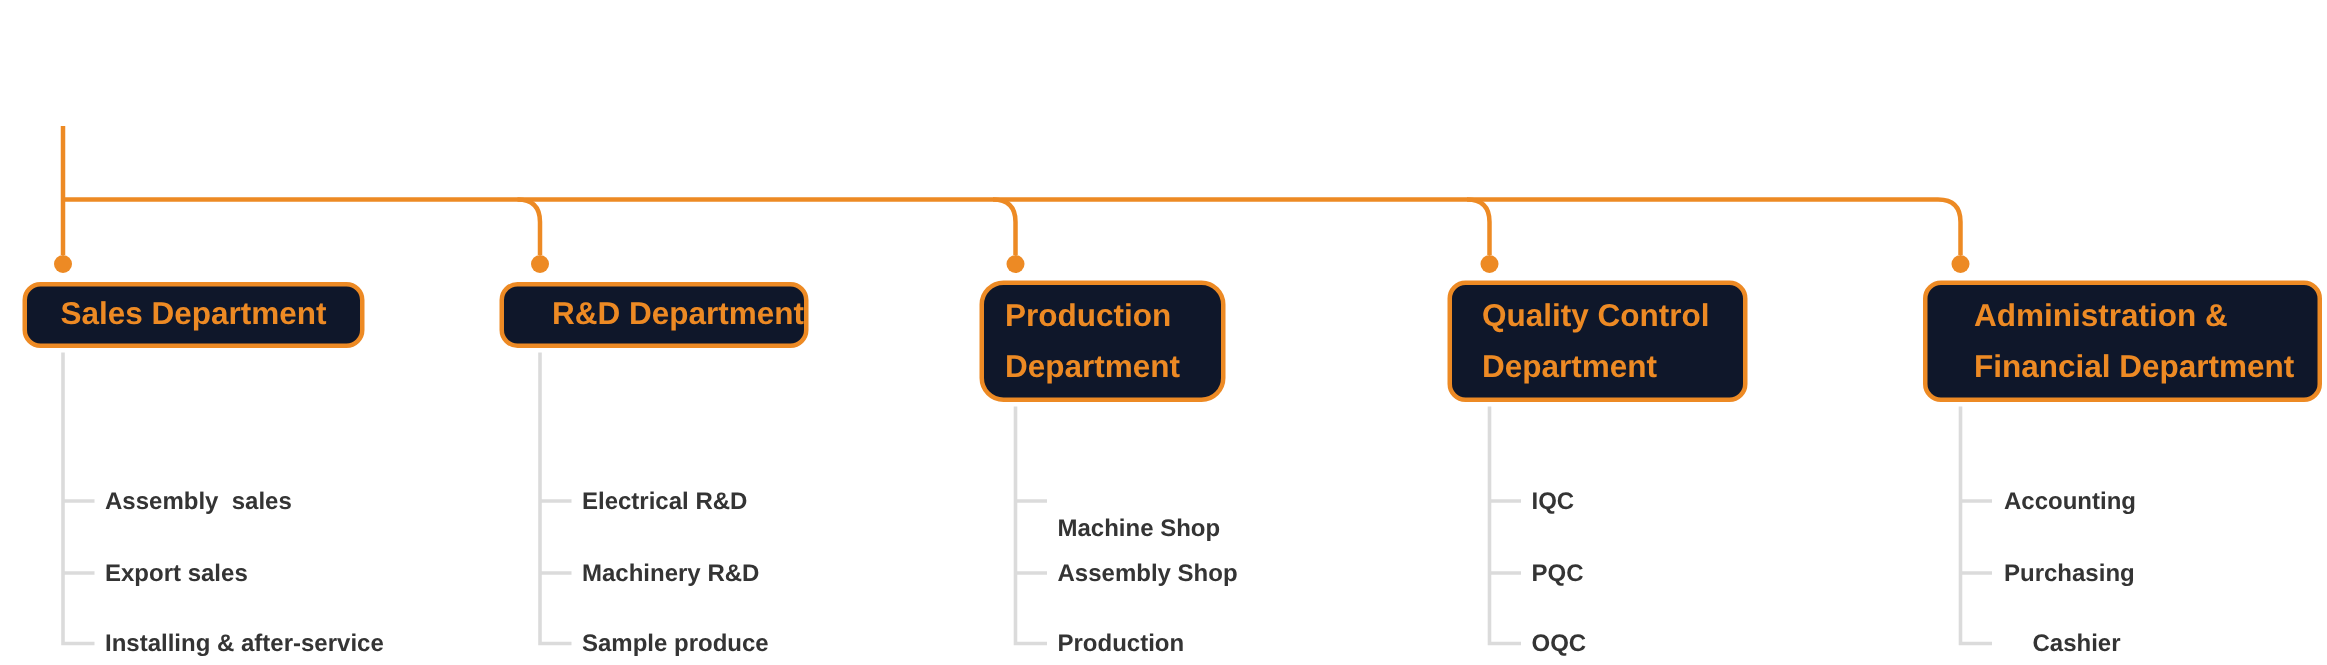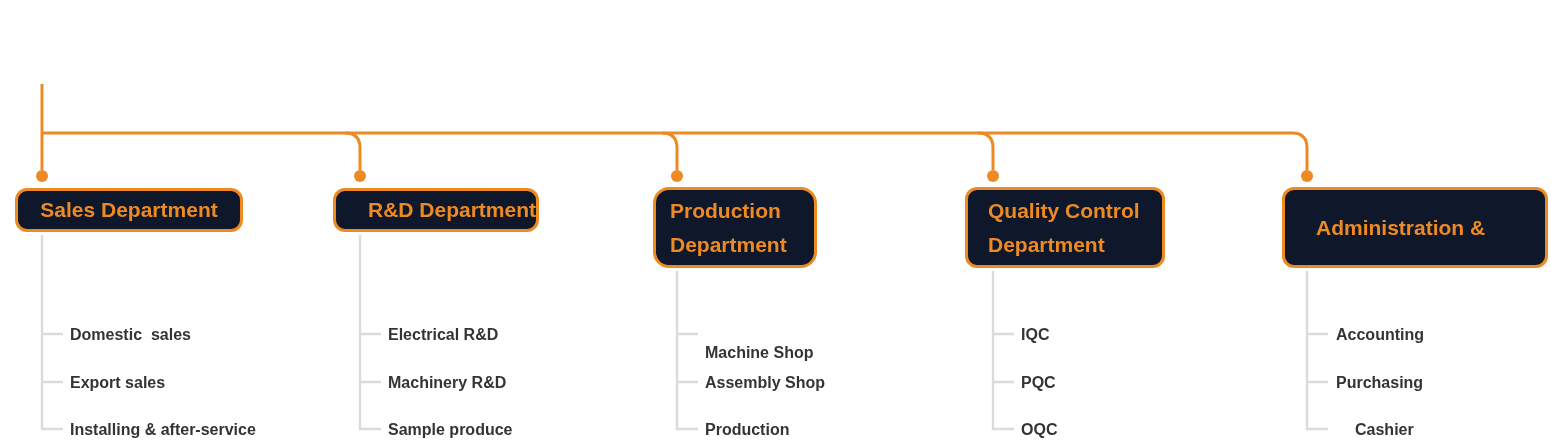--- a/index.html
+++ b/index.html
@@ -126,23 +126,24 @@
     <span class="dept-line">Department</span>
   </div>
 
   <div class="dept-box" style="left:965px; top:187px; width:200px; height:81px; padding-left:20px;">
     <span class="dept-line">Quality Control</span>
     <span class="dept-line">Department</span>
   </div>
 
   <div class="dept-box" style="left:1282px; top:187px; width:266px; height:81px; padding-left:31px;">
     <span class="dept-line">Administration &amp;</span>
+    <span class="dept-line">Financial Department</span>
   </div>
 
-  <div class="sub-item" style="left:70px; top:324px;">Domestic  sales</div>
+  <div class="sub-item" style="left:70px; top:324px;">Assembly  sales</div>
   <div class="sub-item" style="left:70px; top:372px;">Export sales</div>
   <div class="sub-item" style="left:70px; top:419px;text-align:center;">Installing &amp; after-service</div>
 
   <div class="sub-item" style="left:388px; top:324px;">Electrical R&amp;D</div>
   <div class="sub-item" style="left:388px; top:372px;">Machinery R&amp;D</div>
   <div class="sub-item" style="left:388px; top:419px;">Sample produce</div>
 
   <div class="sub-item" style="left:705px; top:342px;">Machine Shop</div>
   <div class="sub-item" style="left:705px; top:372px;">Assembly Shop</div>
   <div class="sub-item" style="left:705px; top:419px;">Production</div>

